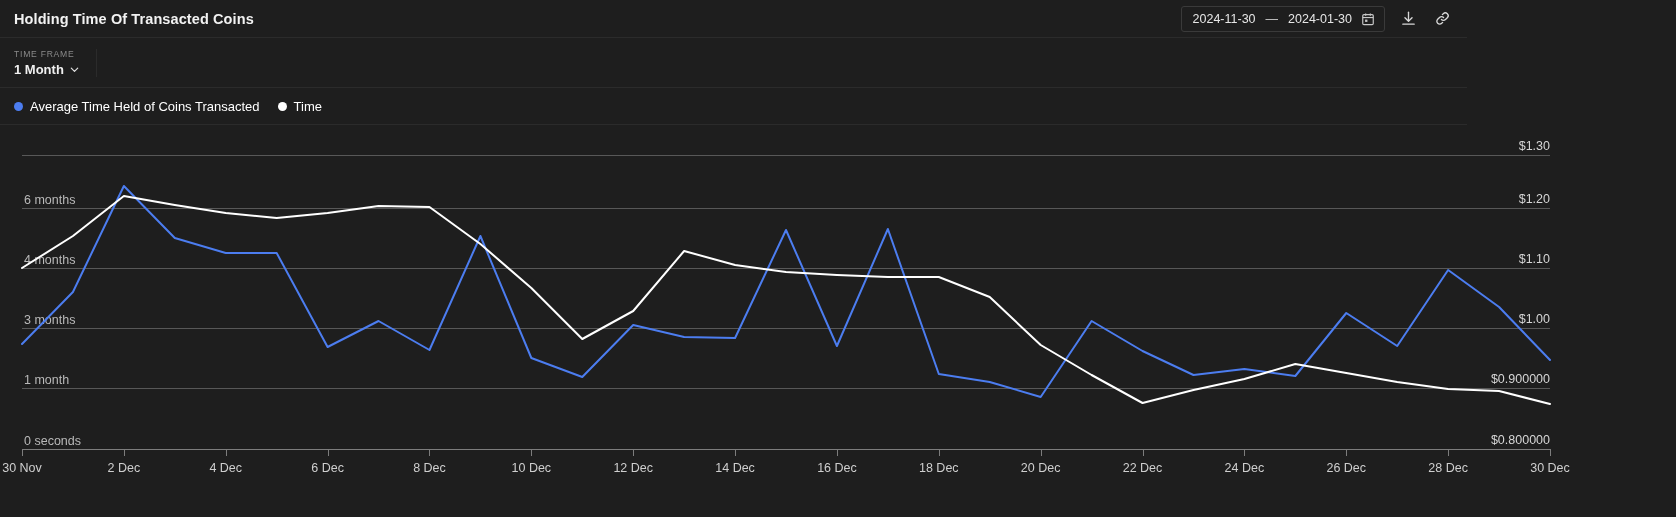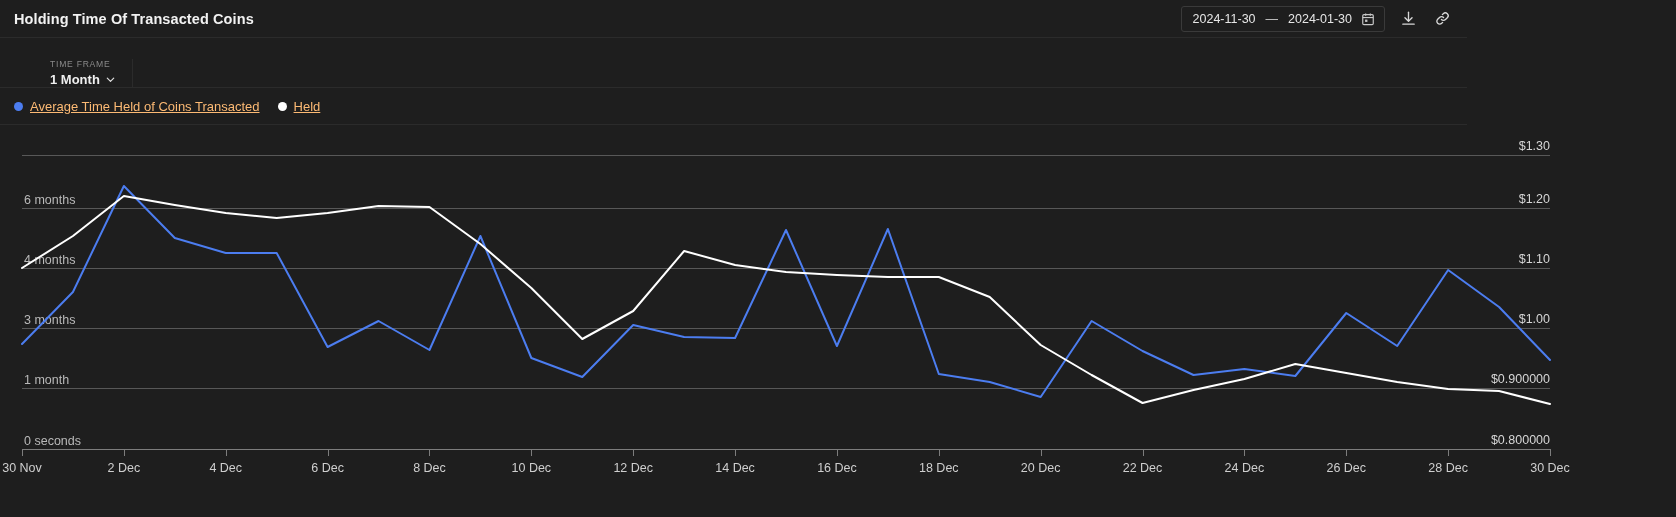--- a/index.html
+++ b/index.html
@@ -69,24 +69,23 @@
     justify-content: center;
     color: #d8d8d8;
   }
   .cal-icon { color: #c8c8c8; display: flex; align-items: center; }
 
   
   .toolbar {
     height: 50px;
     min-height: 50px;
     display: flex;
-    align-items: flex-end;
+    align-items: center;
     border-bottom: 1px solid #2b2b2b;
     box-sizing: border-box;
-    padding-left: 36px;
   }
   .tf-cell {
     display: flex;
     flex-direction: column;
     justify-content: center;
     padding: 0 16px 0 14px;
     border-right: 1px solid #2b2b2b;
     min-width: 86px;
     box-sizing: border-box;
   }
@@ -116,22 +115,21 @@
     padding-left: 14px;
     gap: 18px;
     border-bottom: 1px solid #2b2b2b;
     box-sizing: border-box;
   }
   .legend-item {
     display: flex;
     align-items: center;
     gap: 7px;
     font-size: 13px;
-    color: #fdba74;
-    text-decoration: underline;
+    color: #ffffff;
   }
   .legend-dot {
     width: 9px;
     height: 9px;
     border-radius: 50%;
     display: block;
   }
 
   
   .chart-wrap {
@@ -218,21 +216,21 @@
     <div style="flex:1"></div>
   </div>
 
   <div class="legend">
     <div class="legend-item">
       <span class="legend-dot" style="background:#4c7df0"></span>
       <span>Average Time Held of Coins Transacted</span>
     </div>
     <div class="legend-item">
       <span class="legend-dot" style="background:#ffffff"></span>
-      <span>Held</span>
+      <span>Time</span>
     </div>
   </div>
 
   <div class="chart-wrap">
     <svg class="chart" id="chart-svg" width="1676" height="392" viewBox="0 0 1676 392">
         <line x1="22" y1="30.5" x2="1550" y2="30.5" class="gridline"></line>
         <line x1="22" y1="83.5" x2="1550" y2="83.5" class="gridline"></line>
         <line x1="22" y1="143.5" x2="1550" y2="143.5" class="gridline"></line>
         <line x1="22" y1="203.5" x2="1550" y2="203.5" class="gridline"></line>
         <line x1="22" y1="263.5" x2="1550" y2="263.5" class="gridline"></line>

